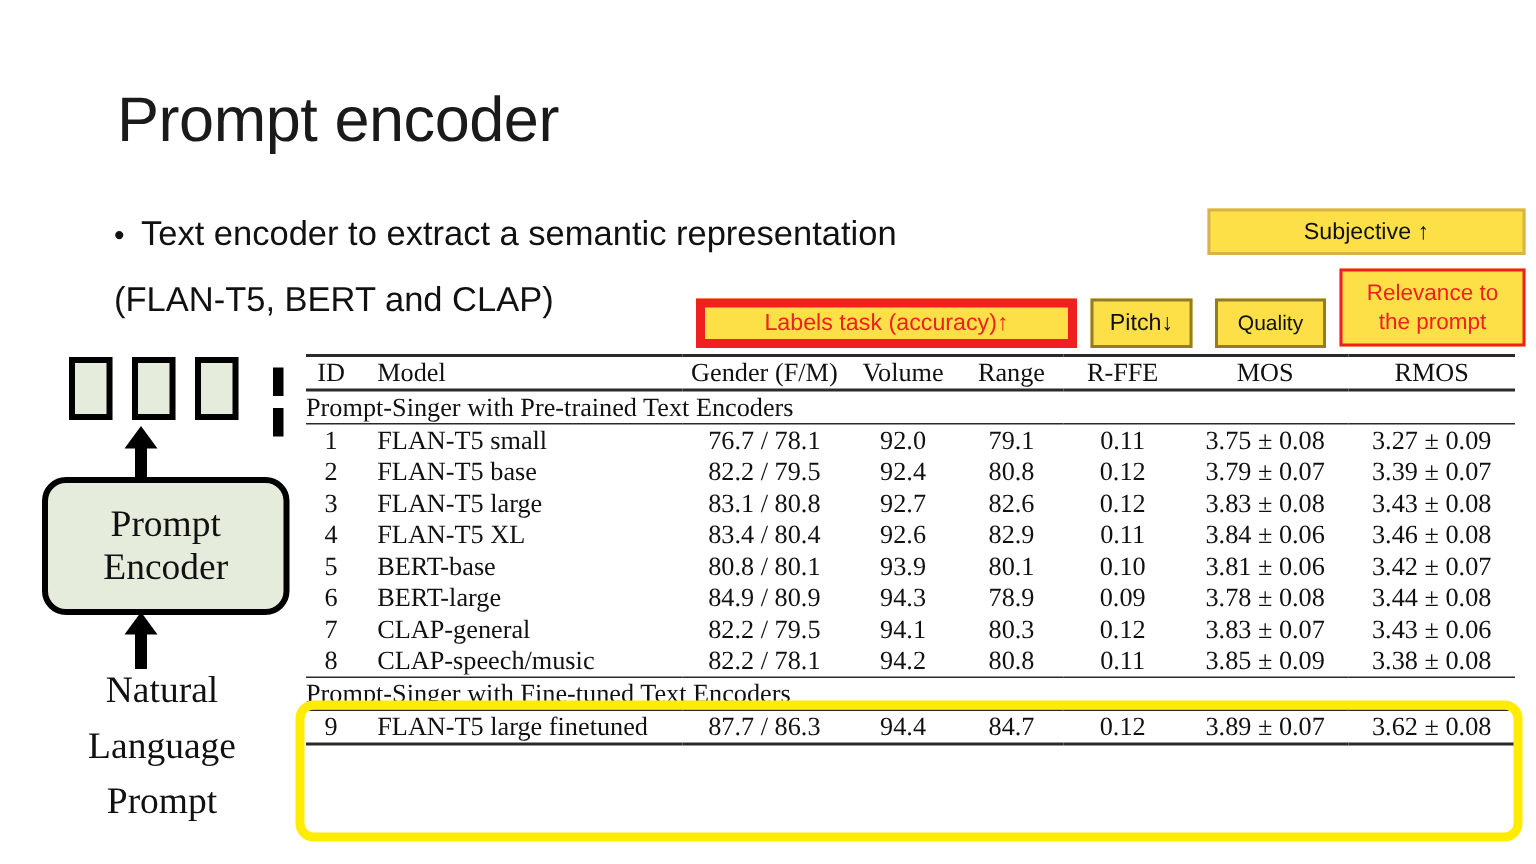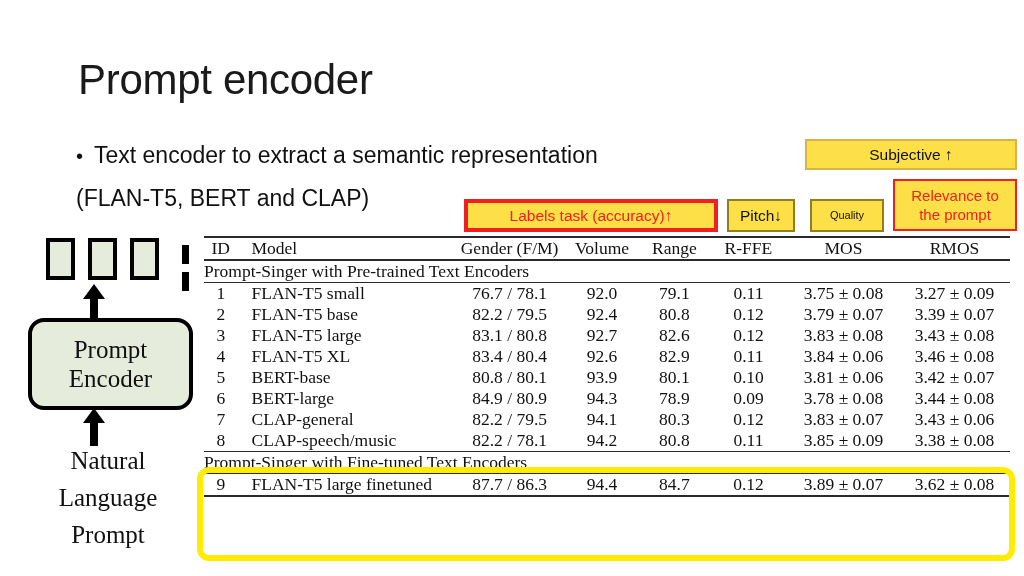--- a/index.html
+++ b/index.html
@@ -60,37 +60,37 @@
   #callout-subjective {
     left: 805px; top: 139px;
     width: 212px; height: 31px;
     border: 2px solid #d8b349;
     color: #111;
     font-size: 15.5px;
   }
   #callout-labels {
     left: 464px; top: 199px;
     width: 254px; height: 33px;
-    border: 4px solid #8b5cf6;
+    border: 6px solid #8b5cf6;
     color: #f02020;
     font-size: 15.5px;
   }
   #callout-pitch {
     left: 727px; top: 199px;
     width: 68px; height: 33px;
     border: 2px solid #937d20;
     color: #111;
     font-size: 15.5px;
   }
   #callout-quality {
     left: 810px; top: 199px;
     width: 74px; height: 33px;
     border: 2px solid #937d20;
     color: #111;
-    font-size: 11px;
+    font-size: 14px;
   }
   #callout-relevance {
     left: 893px; top: 179px;
     width: 124px; height: 52px;
     border: 2px solid #f02020;
     color: #f02020;
     font-size: 15px;
     line-height: 19px;
     white-space: normal;
     flex-direction: column;

